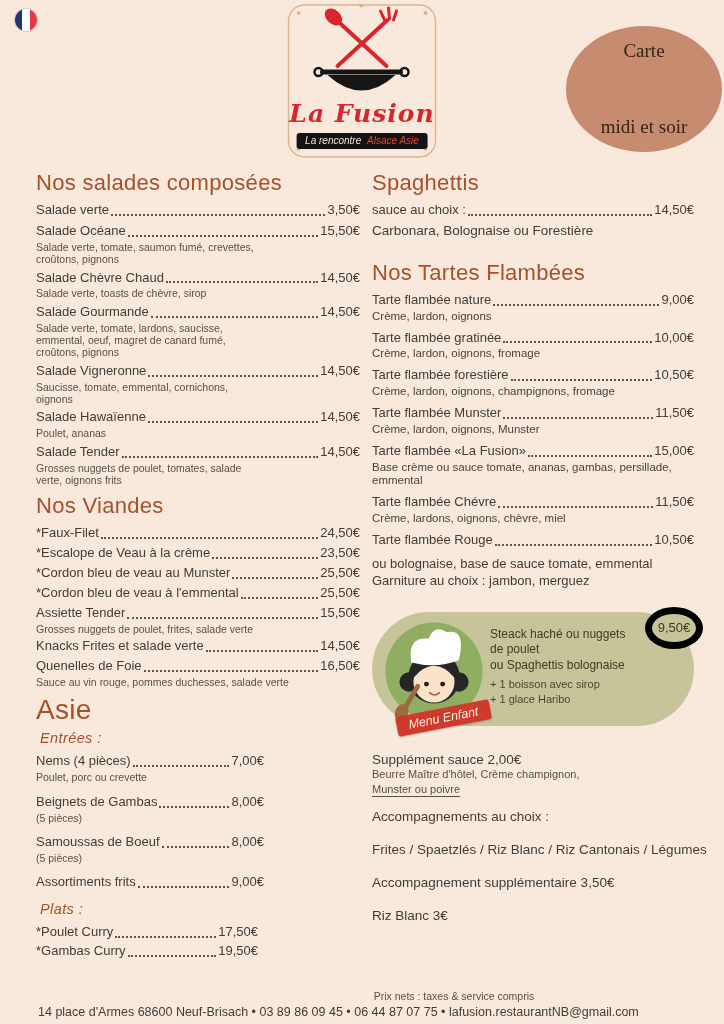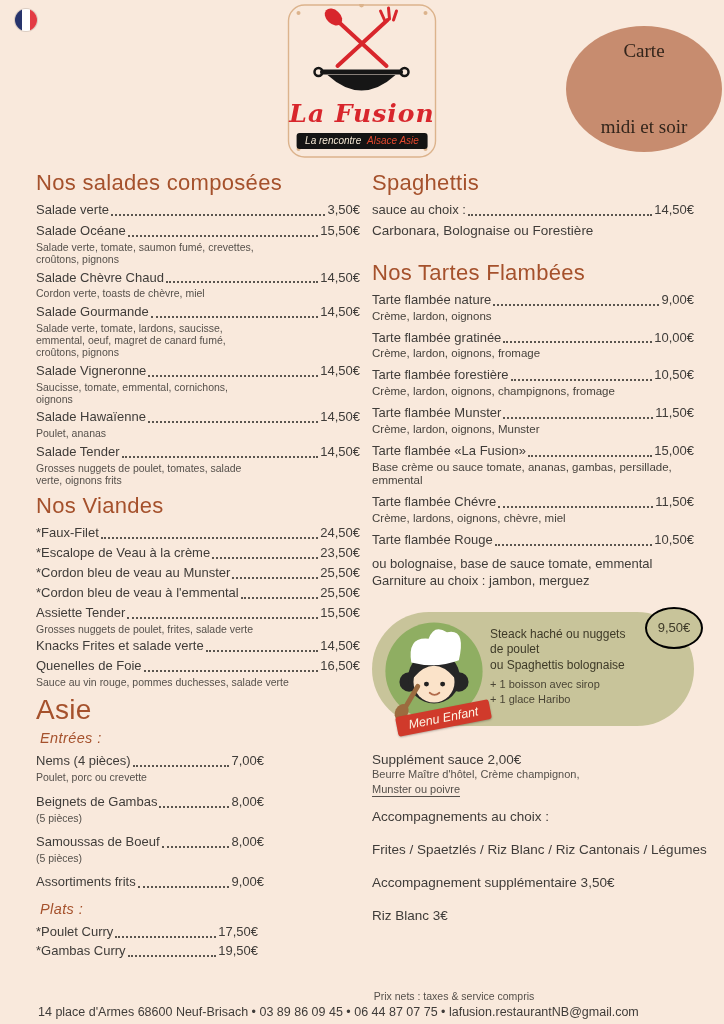--- a/index.html
+++ b/index.html
@@ -76,21 +76,21 @@
                  background:#c8c49a; border-radius:58px;
                  padding:15px 64px 10px 118px; }
   .chef { position:absolute; left:8px; top:3px; width:108px; height:108px; }
   .ribbon { position:absolute; left:24px; bottom:-2px; transform:rotate(-11deg);
             background:#d03a2b; color:#fdf3e3; font-style:italic; font-size:12.5px;
             padding:3px 12px; border-radius:3px; box-shadow:0 1px 2px rgba(0,0,0,.25); }
   .me-line  { font-size:12px; color:#3e3a28; line-height:1.3; }
   .me-extra { font-size:11px; color:#4a4535; line-height:1.3; margin-top:3px; }
   .me-extra + .me-extra { margin-top:1px; }
   .me-price { position:absolute; top:-5px; right:-9px; width:58px; height:42px;
-              background:#c8c49a; border:2px solid #000000; border-radius:50%;
+              background:#c8c49a; border:7px solid #000000; border-radius:50%;
               display:flex; align-items:center; justify-content:center;
               font-size:13px; color:#3e3a28; }
 
   
   .extras { margin-top:26px; font-size:13.5px; }
   .extras .small { font-size:11px; color:#55504b; line-height:1.35; }
   .extras .grp { margin-bottom:13px; }
   .gap-lg { margin-bottom:18px !important; }
   .underline { border-bottom:1px solid #55504b; padding-bottom:1px; }
   .no-wrap { white-space:nowrap; }
@@ -175,21 +175,21 @@
               </div>
               <div class="desc">Salade verte, tomate, saumon fumé, crevettes, croûtons, pignons</div>
             </div>
 
             <div class="item">
               <div class="row">
                 <span class="name">Salade Chèvre Chaud</span>
                 <span class="dots"></span>
                 <span class="price">14,50€</span>
               </div>
-              <div class="desc">Cordon verte, toasts de chèvre, miel</div>
+              <div class="desc">Salade verte, toasts de chèvre, sirop</div>
             </div>
 
             <div class="item">
               <div class="row">
                 <span class="name">Salade Gourmande</span>
                 <span class="dots"></span>
                 <span class="price">14,50€</span>
               </div>
               <div class="desc">Salade verte, tomate, lardons, saucisse, emmental, oeuf, magret de canard fumé, croûtons, pignons</div>
             </div>

